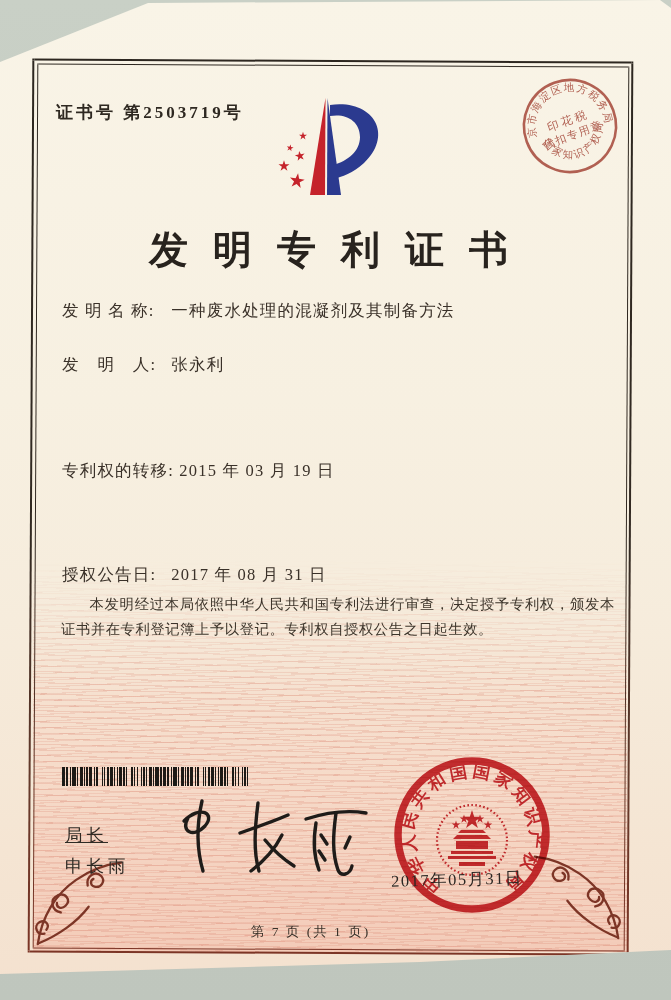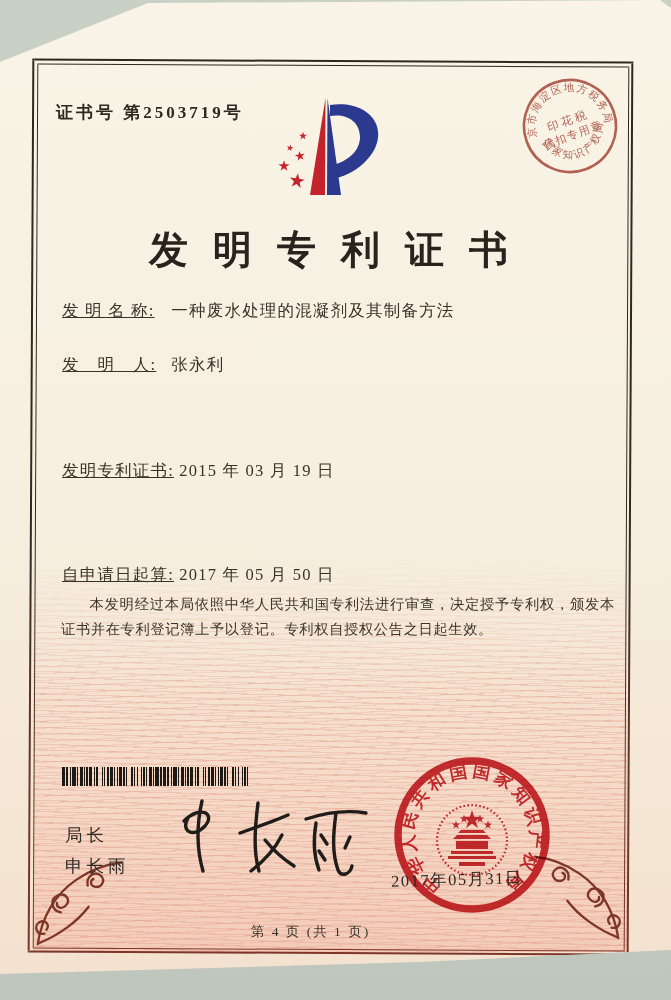--- a/index.html
+++ b/index.html
@@ -22,29 +22,29 @@
     border-image:linear-gradient(180deg,#2d2720 0%,#332a22 55%,#63392a 80%,#7c3526 100%) 1;}
   .frame-inner{position:absolute;inset:2.5px;border:1.3px solid;
     border-image:linear-gradient(180deg,#2d2720 0%,#332a22 55%,#63392a 80%,#7c3526 100%) 1;}
   .cert-no{position:absolute;left:56px;top:101px;font-size:17px;letter-spacing:3px;font-weight:600;color:#2e2821;}
   .logo{position:absolute;left:276px;top:83px;width:124px;height:118px;}
   .tax-seal{position:absolute;left:504px;top:60px;width:132px;height:132px;transform:rotate(-20deg);
     opacity:.85;mix-blend-mode:multiply;}
   .title{position:absolute;left:30px;top:204px;width:597px;text-align:center;
     font-size:39px;font-weight:600;letter-spacing:25px;padding-left:25px;box-sizing:border-box;color:#28231e;margin-top:19px;}
   .field{position:absolute;left:62px;font-size:16.5px;letter-spacing:1.2px;color:#3a3129;white-space:nowrap;}
-  .field .lab{display:inline-block;min-width:104px;text-decoration:underline;}
+  .field .lab{display:inline-block;min-width:104px;}
   .field .val{}
   .f0{top:300px}.f1{top:354px}.f2{top:407px}.f3{top:460px}.f4{top:512px}.f5{top:564px}
   .body-text{position:absolute;left:61px;top:592px;width:554px;font-size:14.3px;line-height:25px;
     letter-spacing:.6px;text-align:justify;color:#3c342a;}
   .body-text p{margin:0;text-indent:2em;}
   .barcode{position:absolute;left:62px;top:767px;width:187px;height:19px;display:flex;overflow:hidden;}
   .barcode div{flex:0 0 auto;height:100%;}
-  .signer-title{position:absolute;left:65px;top:823px;font-size:17.5px;letter-spacing:4px;color:#2f2a24;}
+  .signer-title{position:absolute;left:65px;top:823px;font-size:17.5px;letter-spacing:4px;color:#2f2a24;text-decoration:underline;}
   .signer-name{position:absolute;left:65px;top:854px;font-size:17.5px;letter-spacing:4px;color:#2f2a24;}
   .signature{position:absolute;left:168px;top:793px;width:206px;height:88px;}
   .authority-seal{position:absolute;left:385px;top:748px;width:174px;height:174px;
     opacity:.93;mix-blend-mode:multiply;}
   .issue-date{position:absolute;left:391px;top:869px;font-size:16.5px;letter-spacing:1.5px;
     color:#2b2723;transform:rotate(-1.5deg);white-space:nowrap;}
   .page-footer{position:absolute;left:12px;top:923px;width:597px;text-align:center;
     font-size:13.5px;letter-spacing:2px;color:#3a322a;}
   .corner-orn{position:absolute;width:96px;height:96px;}
   .orn-left{left:32px;top:852px;}
@@ -122,26 +122,26 @@
 
     <div class="field f0">
       <span class="lab">发 明 名 称:</span>
       <span class="val">一种废水处理的混凝剂及其制备方法</span>
     </div>
     <div class="field f1">
       <span class="lab">发　明　人:</span>
       <span class="val">张永利</span>
     </div>
     <div class="field f3">
-      <span class="lab">发明专利证书:</span>
+      <span class="lab">专利权的转移:</span>
       <span class="val">2015 年 03 月 19 日</span>
     </div>
     <div class="field f5">
-      <span class="lab">自申请日起算:</span>
-      <span class="val">2017 年 05 月 50 日</span>
+      <span class="lab">授权公告日:</span>
+      <span class="val">2017 年 08 月 31 日</span>
     </div>
 
     <div class="body-text">
       <p>本发明经过本局依照中华人民共和国专利法进行审查，决定授予专利权，颁发本证书并在专利登记簿上予以登记。专利权自授权公告之日起生效。</p>
     </div>
 
     <div class="barcode">
         <div style="width: 3px; background: rgb(29, 26, 22);"></div>
         <div style="width: 1px; background: transparent;"></div>
         <div style="width: 2px; background: rgb(29, 26, 22);"></div>
@@ -300,15 +300,15 @@
         <path d="M-19,-1 h38 l-4,-4 h-30 Z"></path>
         <rect x="-16" y="1" width="32" height="8"></rect>
         <rect x="-21" y="11" width="42" height="3"></rect>
         <rect x="-24" y="16" width="48" height="3"></rect>
         <path d="M-13,22 h26 v4 h-26 Z"></path>
       </g>
     </svg>
 
     <div class="issue-date">2017年05月31日</div>
 
-    <div class="page-footer">第 4 页 (共 1 页)</div>
+    <div class="page-footer">第 7 页 (共 1 页)</div>
   </div>
 </div>
 
 </body></html>

